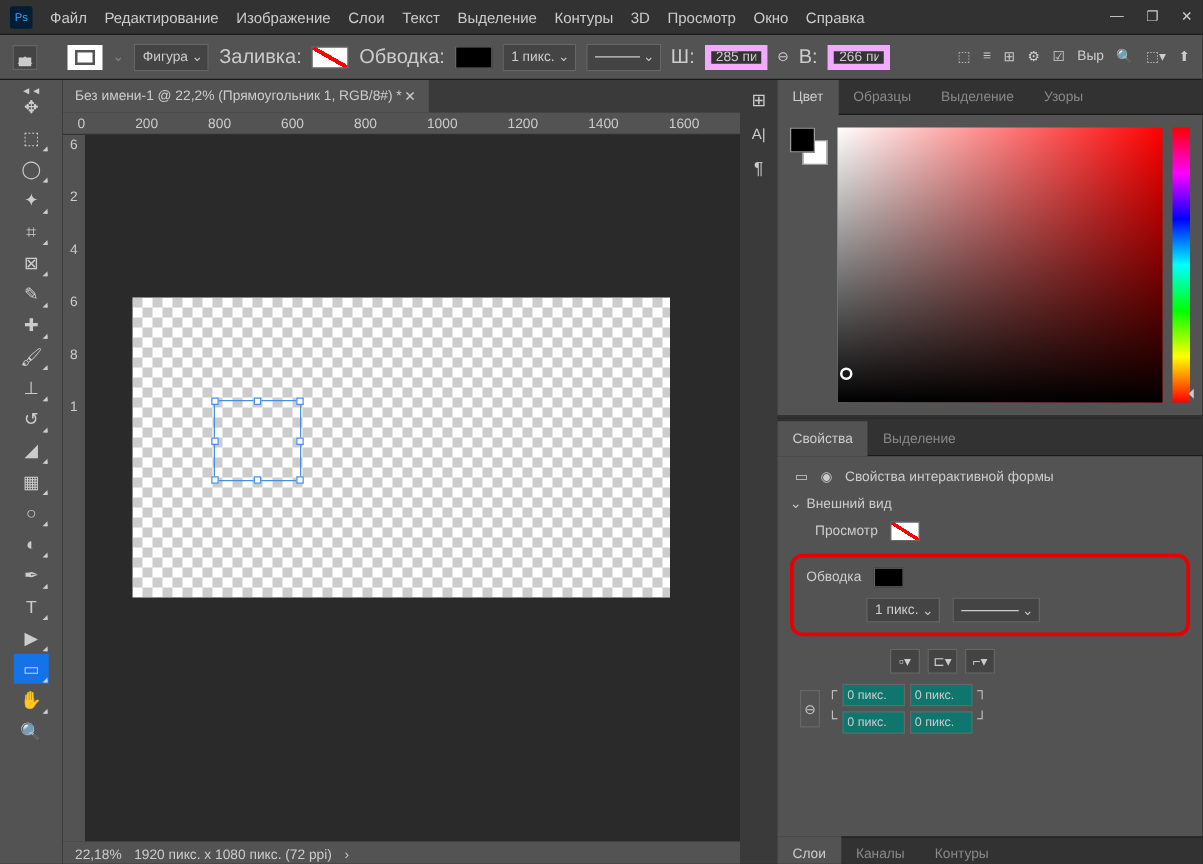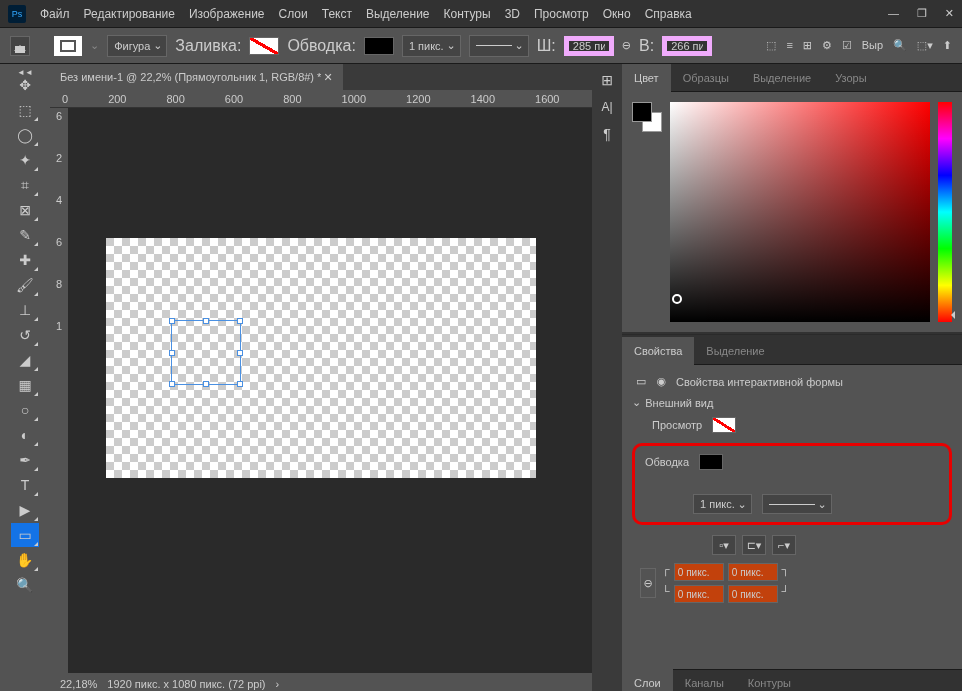--- a/index.html
+++ b/index.html
@@ -55,25 +55,25 @@
 .fg{position:absolute;top:0;left:0;width:20px;height:20px;background:#000;border:1px solid #999}
 .bg{position:absolute;bottom:0;right:0;width:20px;height:20px;background:#fff;border:1px solid #999}
 .color-field{flex:1;height:220px;background:linear-gradient(to bottom,rgba(0,0,0,0),#000),linear-gradient(to right,#fff,#f00);position:relative;cursor:crosshair}
 .picker-ring{position:absolute;bottom:18px;left:2px;width:10px;height:10px;border:2px solid #fff;border-radius:50%}
 .hue-slider{width:14px;height:220px;background:linear-gradient(to bottom,red,magenta,blue,cyan,lime,yellow,red);cursor:ns-resize;position:relative}
 .hue-slider::after{content:"";position:absolute;bottom:3px;right:-3px;width:0;height:0;border:4px solid transparent;border-right-color:#ccc}
 .props-panel{flex:1;background:#535353;padding:10px;display:flex;flex-direction:column;gap:8px;position:relative}
 .section-head{font-size:11px;color:#ccc}
 .disclosure{display:flex;align-items:center;gap:4px;font-size:11px}
 .prop-row{display:flex;align-items:center;gap:10px;padding-left:20px}
-.highlight-box{border:3px solid #e80000;border-radius:10px;padding:8px 10px;margin:2px 0;display:flex;flex-direction:column;gap:24px}
+.highlight-box{border:3px solid #e80000;border-radius:10px;padding:8px 10px;margin:2px 0;display:flex;flex-direction:column;gap:8px}
 .stroke-controls{display:flex;align-items:center;gap:10px;padding-left:48px}
 .icon-btn{width:24px;height:20px;background:#444;border:1px solid #666;display:flex;align-items:center;justify-content:center;cursor:pointer}
 .corner-grid{display:flex;align-items:center;gap:6px;padding-left:8px}
-.corner-input{width:50px;height:18px;background:#c2410c;border:1px solid #666;color:#ccc;padding:0 3px;font-size:10px}
+.corner-input{width:50px;height:18px;background:#0f766e;border:1px solid #666;color:#ccc;padding:0 3px;font-size:10px}
 .link-icon{width:16px;height:30px;border:1px solid #666;display:flex;align-items:center;justify-content:center;cursor:pointer}
 .bottom-tabs{height:26px;background:#323232;display:flex;align-items:center;border-top:1px solid #1a1a1a}
 .sep{height:1px;background:#2a2a2a;margin:2px 0}
 </style>
 </head>
 <body>
 
 <div class="titlebar">
   <div class="ps-logo">Ps</div>
   <span class="menu-item">Файл</span>

